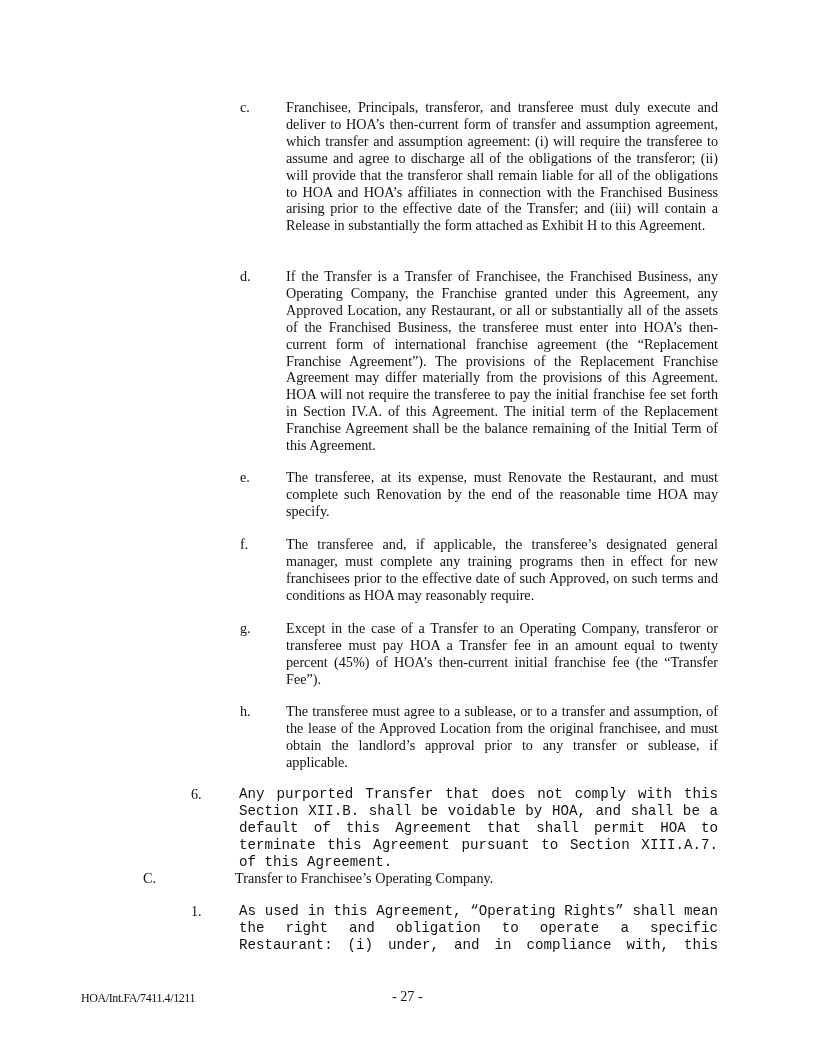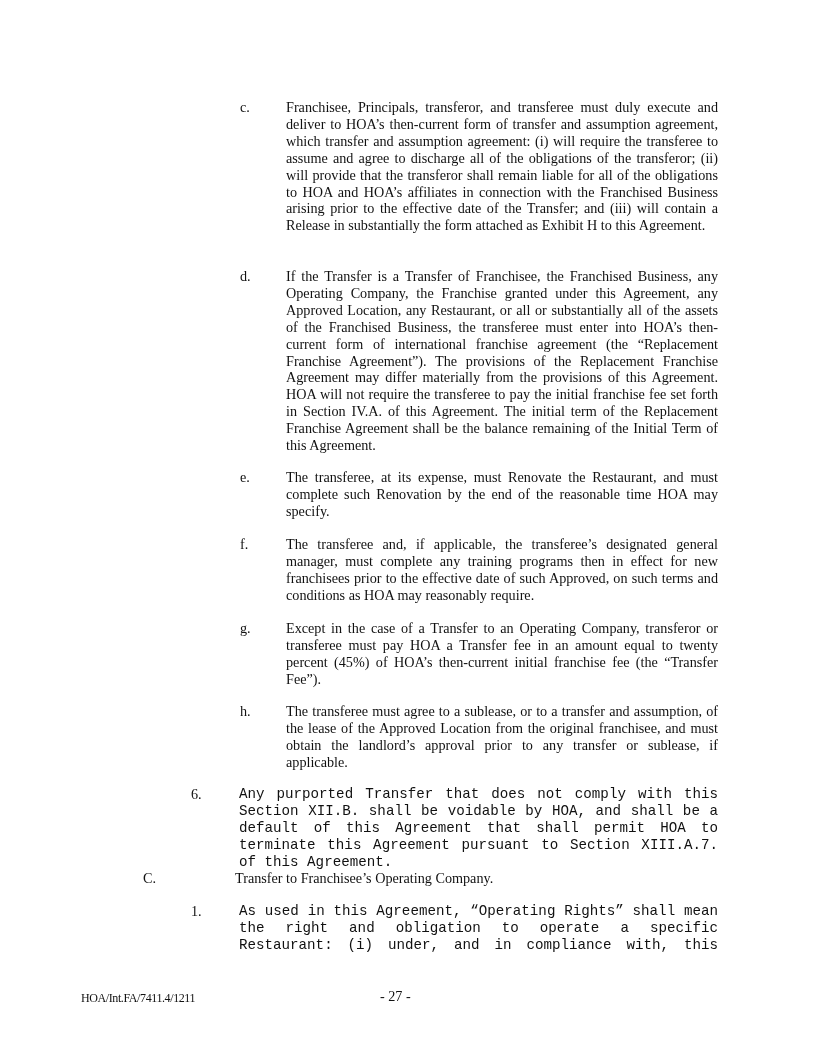--- a/index.html
+++ b/index.html
@@ -9,21 +9,21 @@
   .para { position: absolute; font-size: 14.2px; line-height: 16.9px; }
   .para .label { position: absolute; top: 0; }
   .para .body { position: absolute; top: 0; text-align: justify; text-align-last: left; }
   .sub .label { left: 240px; }
   .sub .body  { left: 286px; width: 432px; }
   .num .label { left: 191px; }
   .num .body  { left: 239px; width: 479px; font-family: Liberation Mono, monospace; }
   .sec .label { left: 143px; }
   .sec .body  { left: 191px; width: 527px; text-decoration: underline; }
   .footer-id { position: absolute; left: 81px; top: 991px; font-size: 12px; letter-spacing: -0.4px; }
-  .page-num { position: absolute; left: 380px; top: 988px; font-size: 14.2px; }
+  .page-num { position: absolute; left: 392px; top: 988px; font-size: 14.2px; }
 </style>
 </head>
 <body>
 
 <div class="page">
 
   <div class="para sub" style="top:99px;">
     <span class="label">c.</span>
     <div class="body">Franchisee, Principals, transferor, and transferee must duly execute and deliver to HOA’s then-current form of transfer and assumption agreement, which transfer and assumption agreement: (i) will require the transferee to assume and agree to discharge all of the obligations of the transferor; (ii) will provide that the transferor shall remain liable for all of the obligations to HOA and HOA’s affiliates in connection with the Franchised Business arising prior to the effective date of the Transfer; and (iii) will contain a Release in substantially the form attached as Exhibit H to this Agreement.</div>
   </div>

